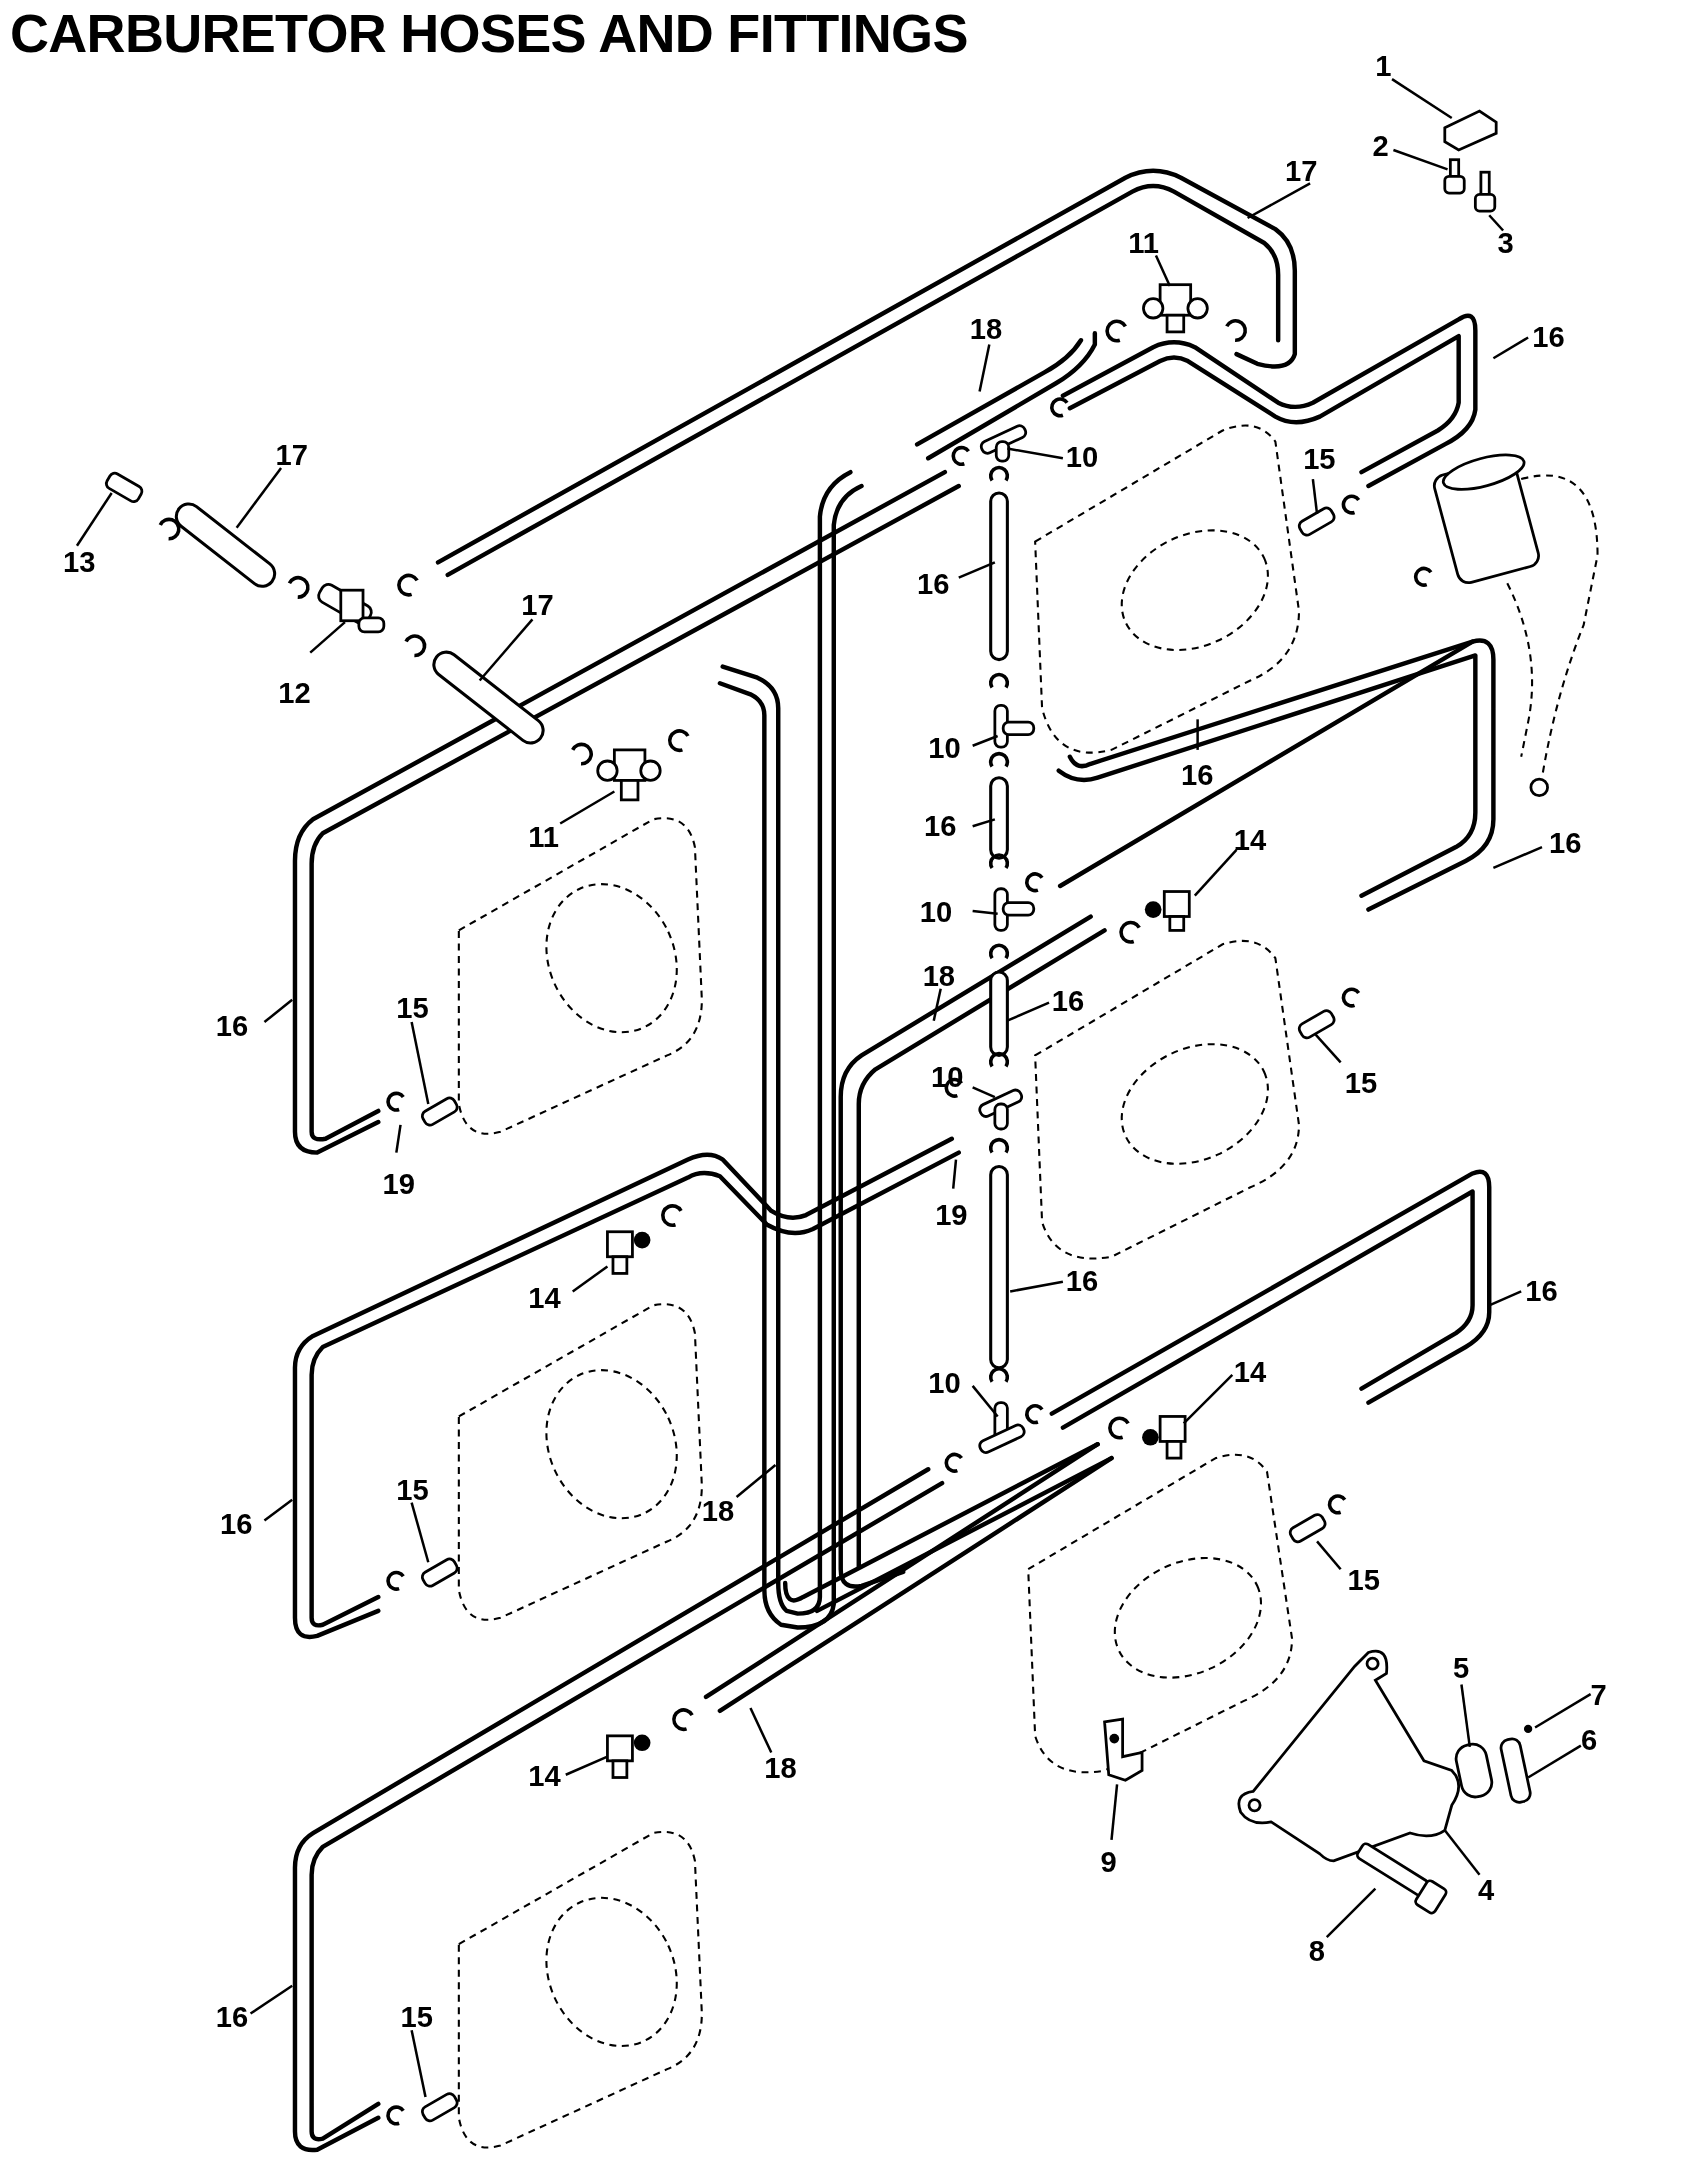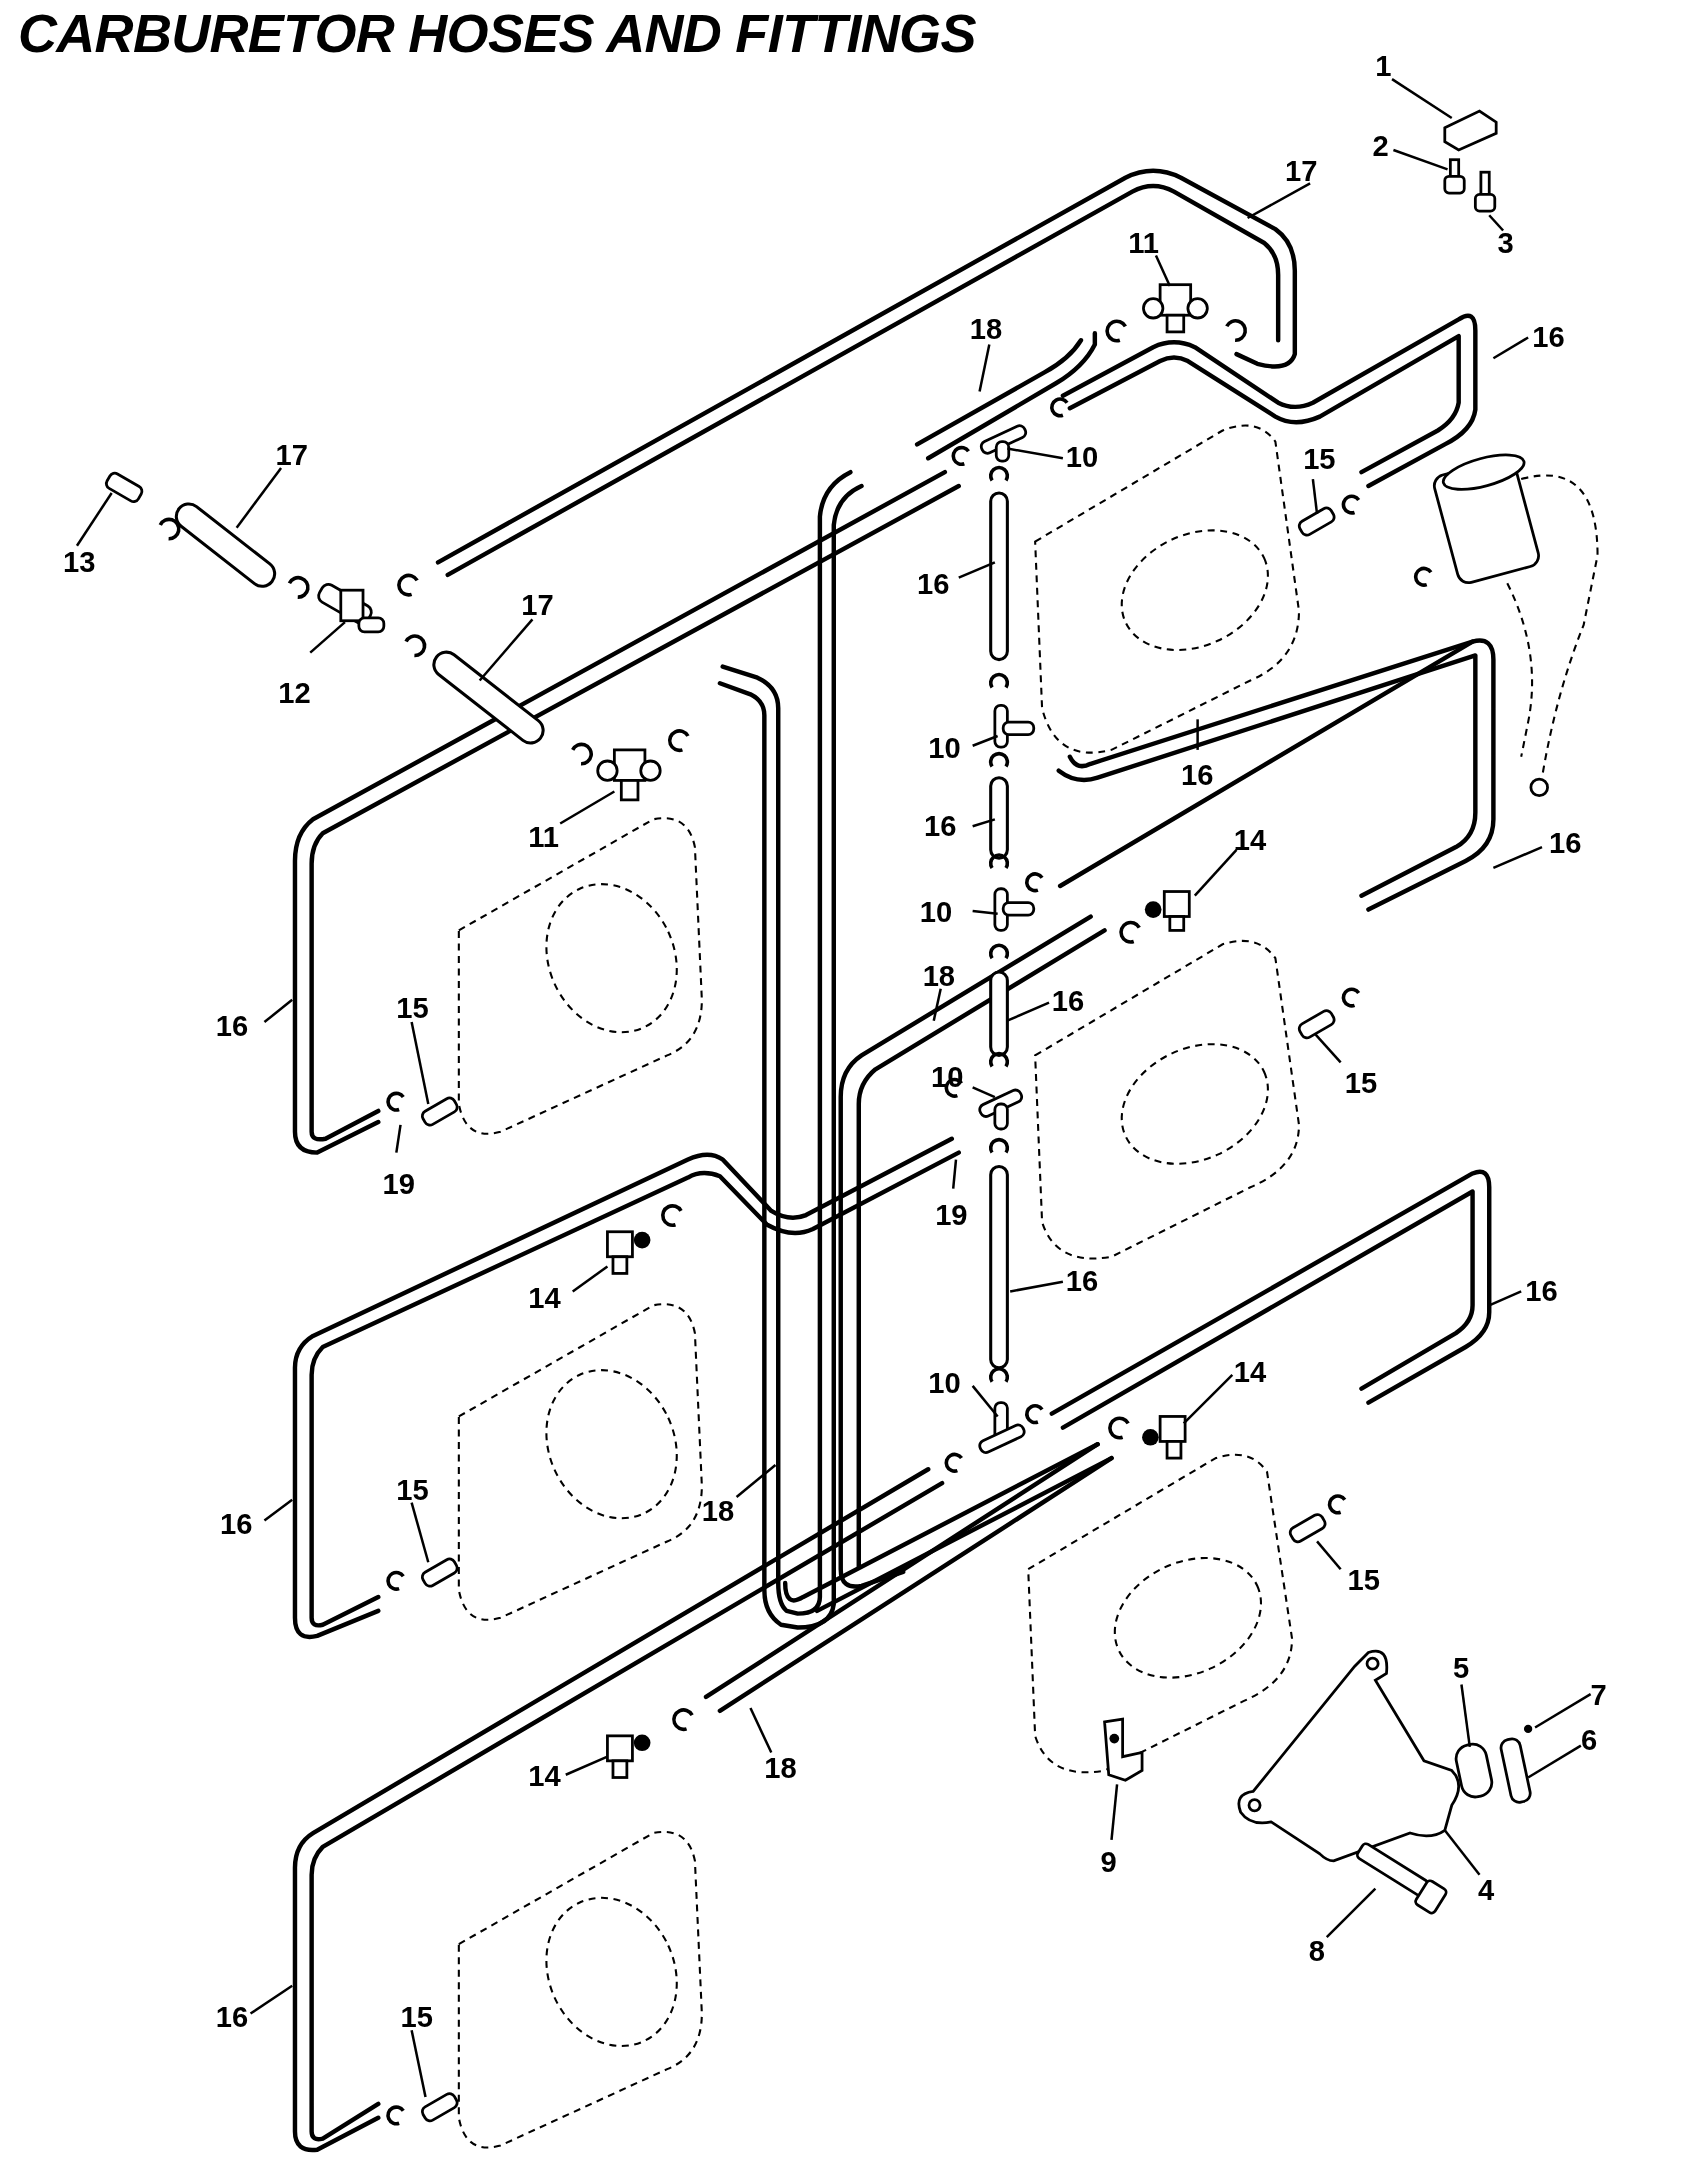--- a/index.html
+++ b/index.html
@@ -1,20 +1,20 @@
 <!DOCTYPE html>
 <html style="font-size:12px"><head>
 <meta charset="utf-8">
 <style>
   html, body { margin: 0; padding: 0; background: #ffffff; }
   body { width: 1687px; height: 2183px; overflow: hidden; position: relative; }
   .title {
-    position: absolute; left: 18px; top: 0px;
+    position: absolute; left: 10px; top: 0px;
     font-family: "Liberation Sans", sans-serif; font-weight: bold;
-    font-size: 54px; letter-spacing: -0.7px; color: #000; line-height: 67px; font-style: italic;
+    font-size: 54px; letter-spacing: -0.7px; color: #000; line-height: 67px;
   }
   svg.diagram { position: absolute; left: 0; top: 0; width: 1687px; height: 2183px; }
   .hose { fill: none; stroke: #000; stroke-width: 3.2; stroke-linejoin: round; stroke-linecap: round; }
   .tube { fill: #fff; stroke: #000; stroke-width: 2.2; }
   .leader { stroke: #000; stroke-width: 1.8; }
   .dash { fill: none; stroke: #000; stroke-width: 1.5; stroke-dasharray: 5 4; }
   .part { fill: #fff; stroke: #000; stroke-width: 2; }
   .partfill { fill: #000; }
   .clip { fill: none; stroke: #000; stroke-width: 2.6; }
   .callout { font-family: "Liberation Sans", sans-serif; font-weight: bold; font-size: 21px; fill: #000; }

